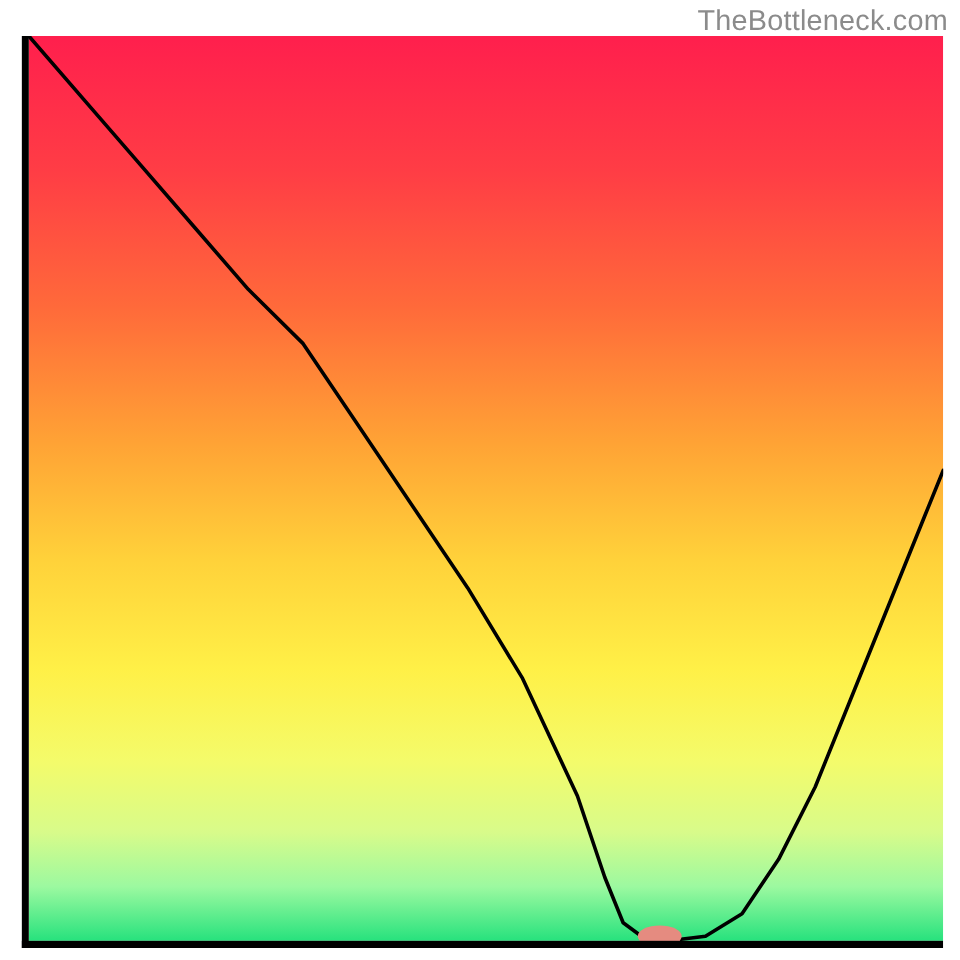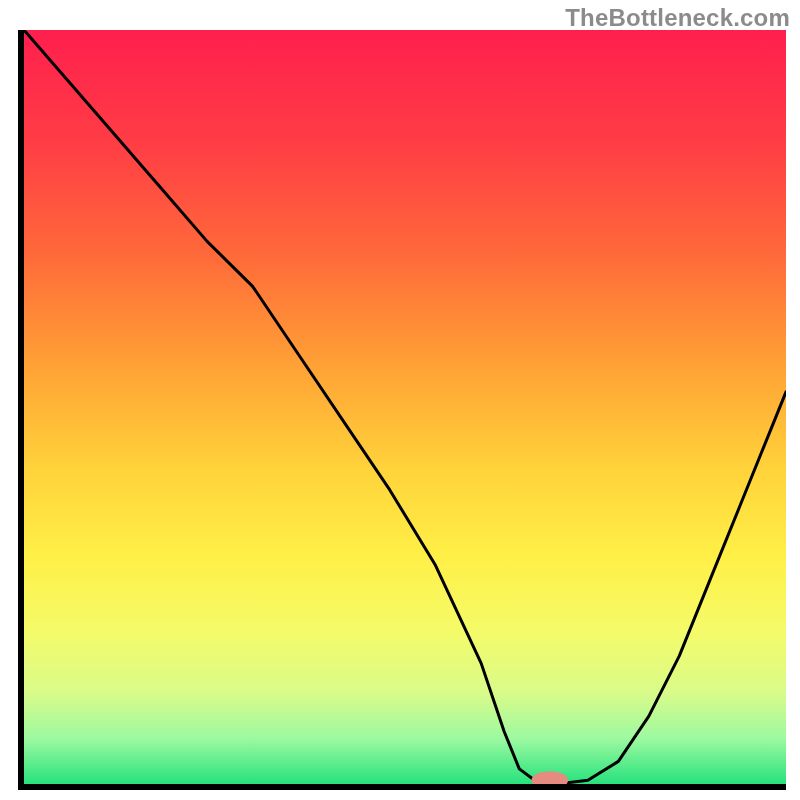--- a/index.html
+++ b/index.html
@@ -14,21 +14,21 @@
     position: relative;
     width: 800px;
     height: 800px;
     box-sizing: border-box;
   }
   .watermark {
     position: absolute;
     top: 4px;
     right: 10px;
     font-size: 24px;
-    font-weight: 700;
+    font-weight: 400;
     color: #8b8b8b;
     letter-spacing: 0.2px;
     z-index: 10;
     user-select: none;
   }
   .plot-area {
     position: absolute;
     left: 18px;
     top: 30px;
     width: 768px;

